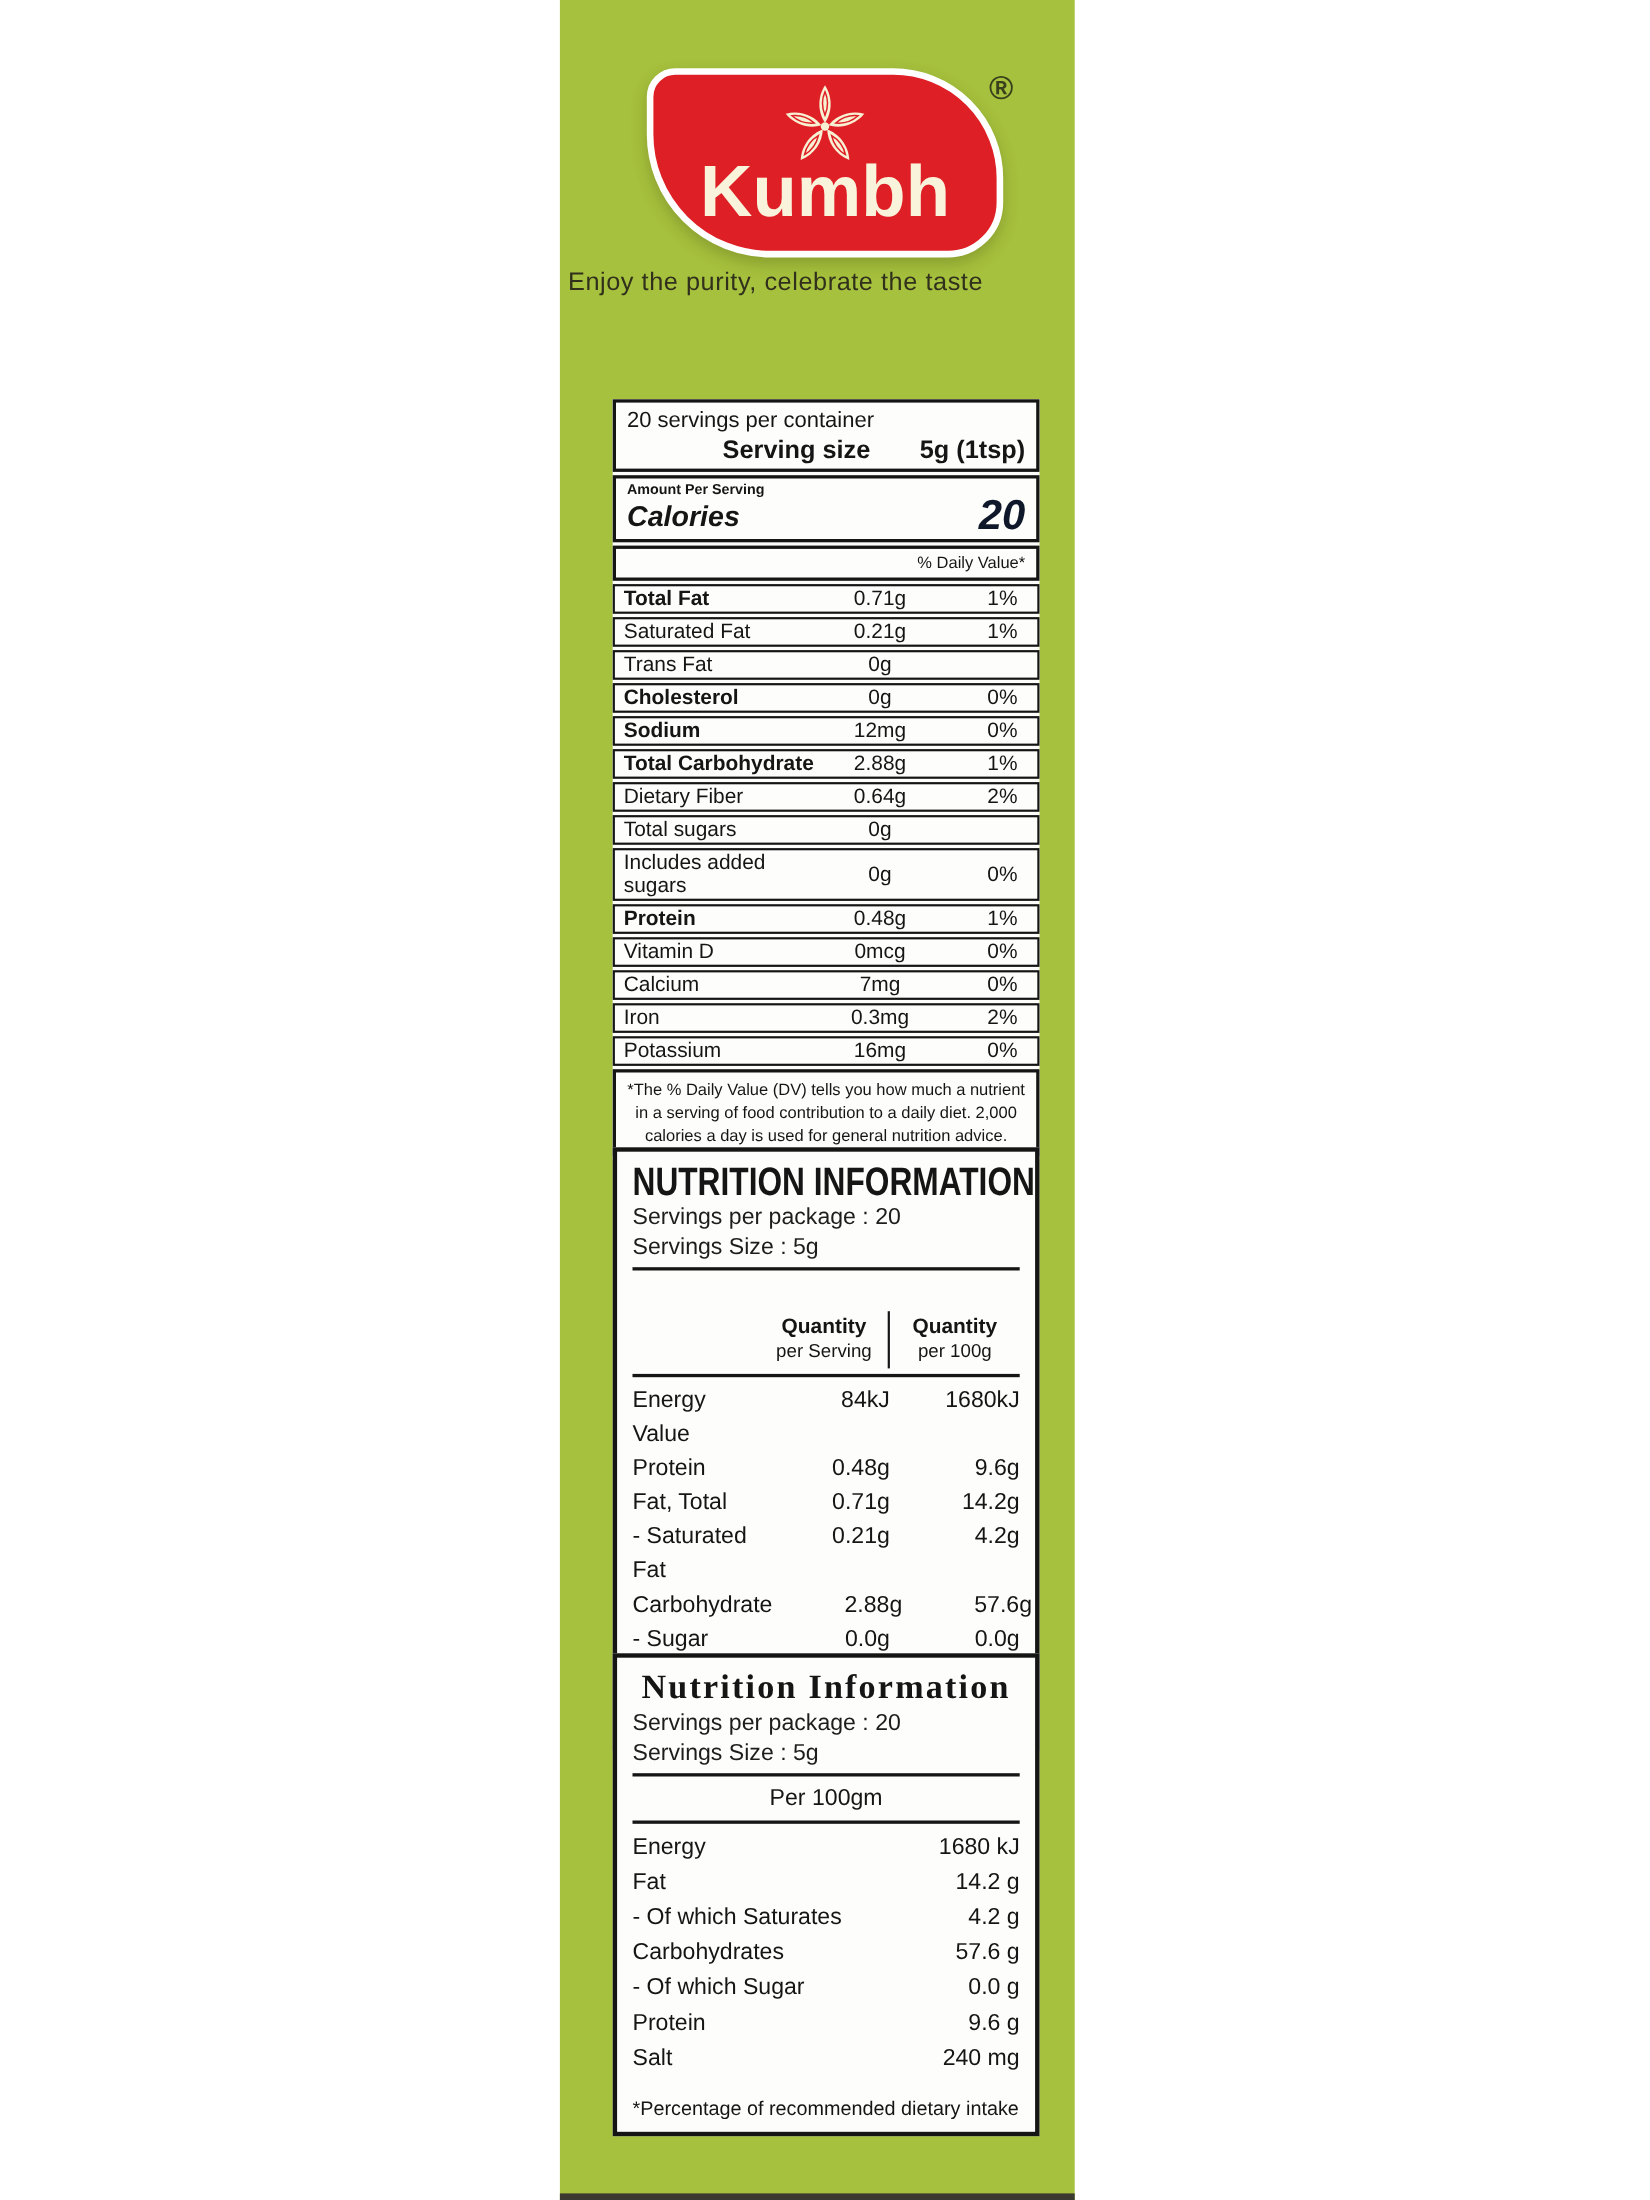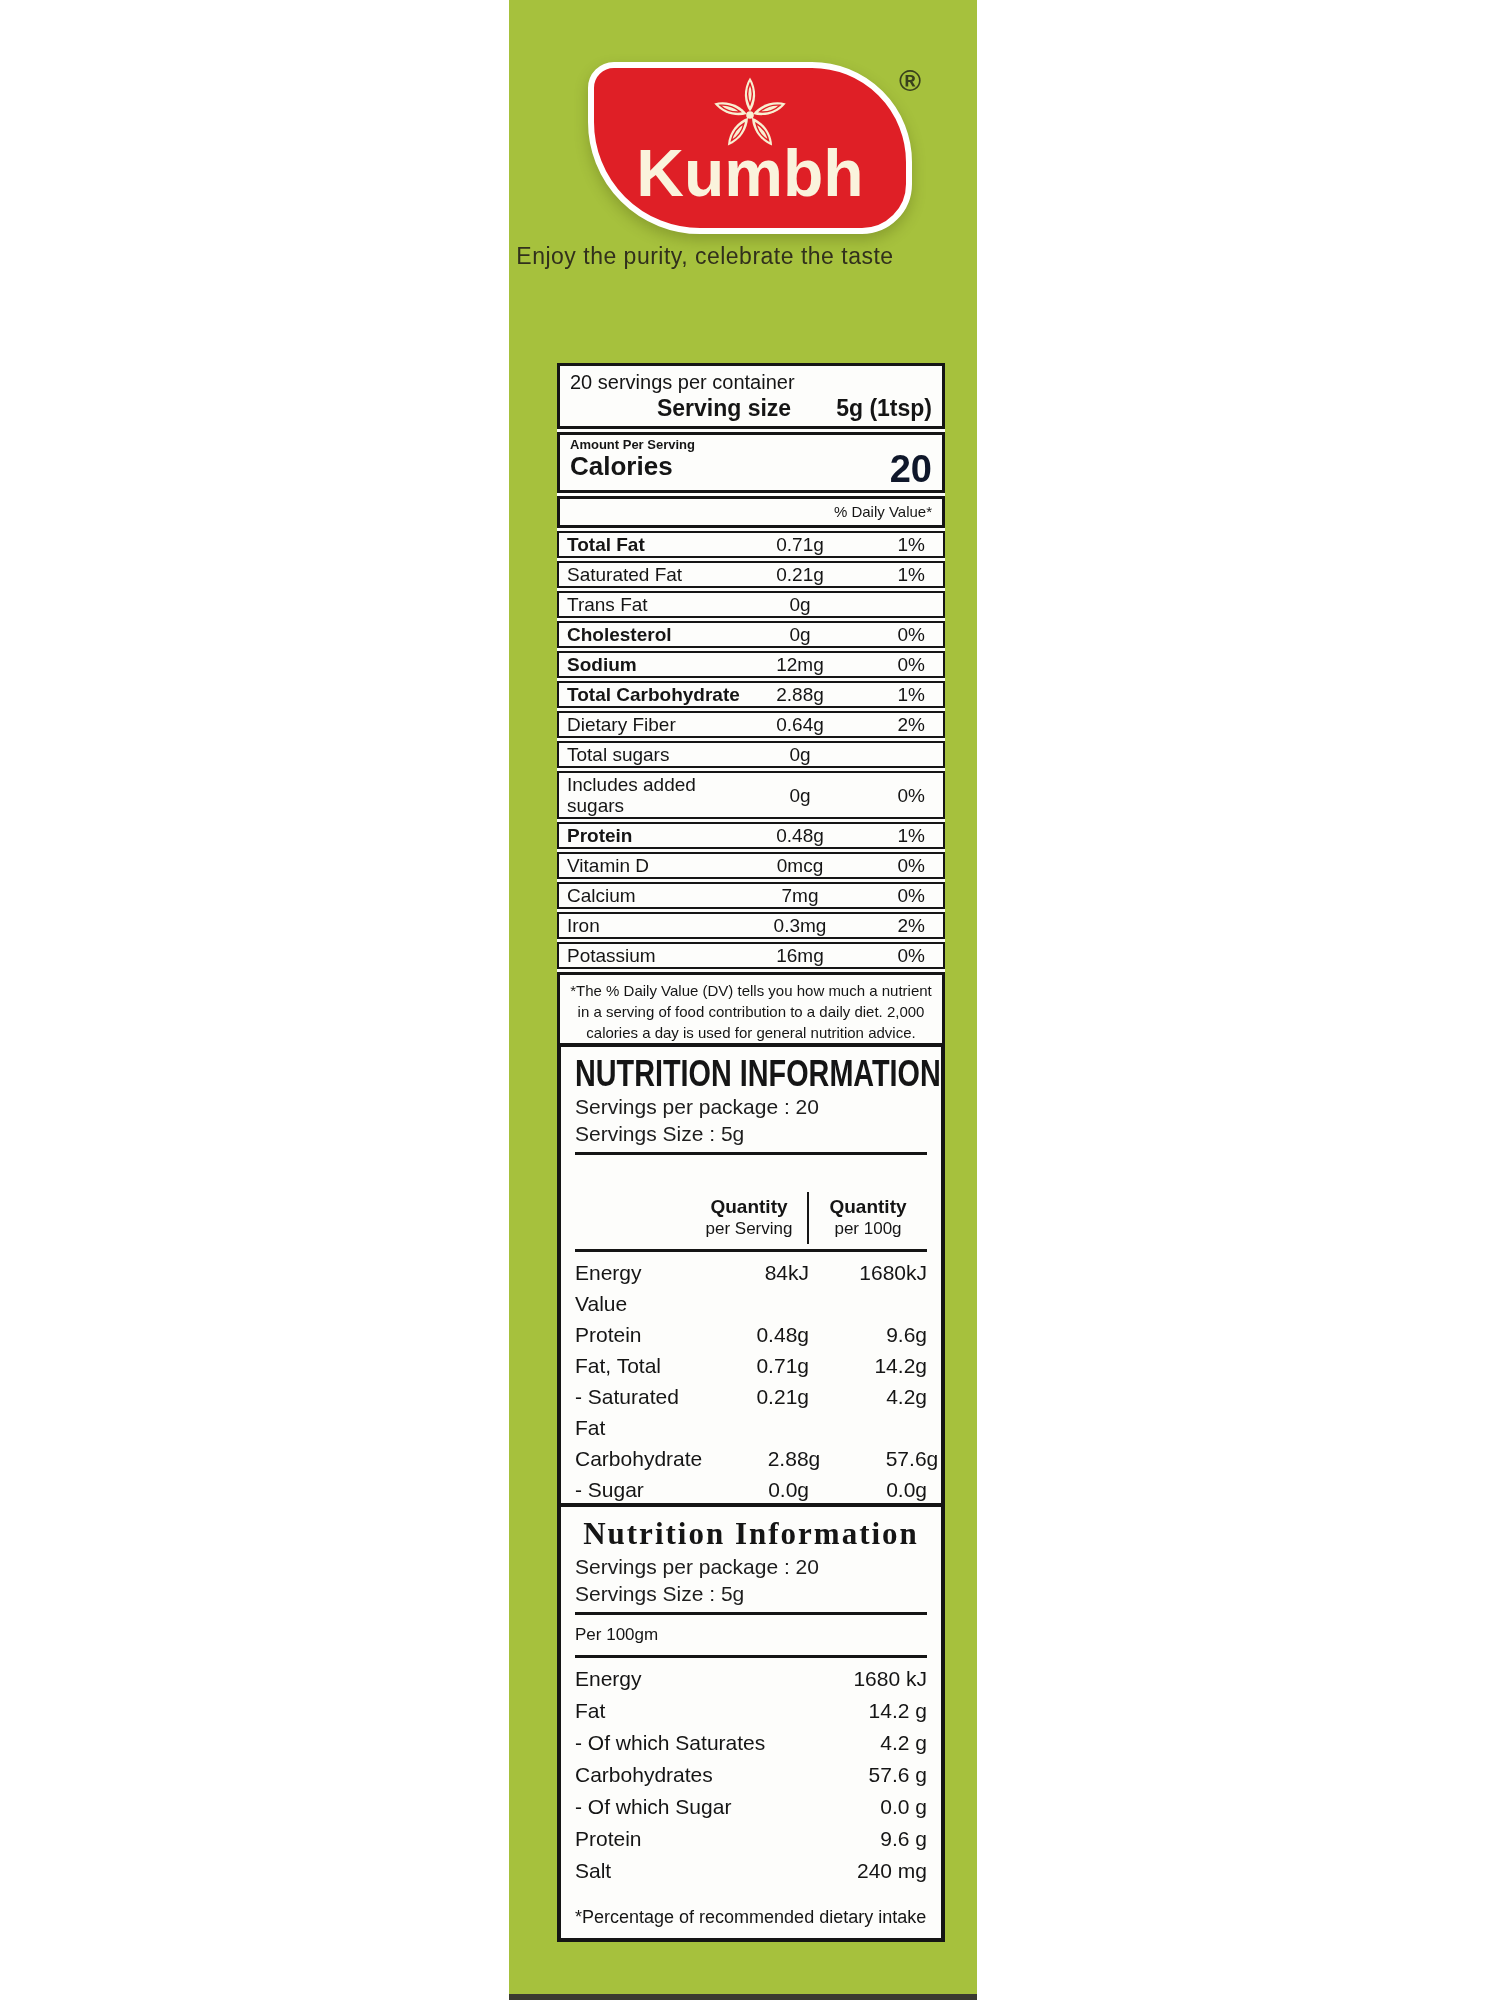--- a/index.html
+++ b/index.html
@@ -27,21 +27,21 @@
   
   .p1{top:363px;}
   .p1 .box{box-sizing:border-box;border:3px solid #151515;background:#fdfdfb;margin-bottom:3px;}
   .p1 .title-box{height:52px;display:flex;align-items:center;justify-content:center;
                  font-size:40px;font-weight:800;letter-spacing:-1px;}
   .p1 .serving-box{padding:4px 10px;}
   .p1 .sline1{font-size:20px;line-height:24px;}
   .p1 .sline2{display:flex;justify-content:flex-end;font-size:23px;font-weight:700;line-height:28px;gap:45px;}
   .p1 .cal-box{padding:2px 10px 4px;}
   .p1 .aps{font-size:13px;font-weight:700;line-height:15px;}
-  .p1 .calflex{display:flex;justify-content:space-between;align-items:flex-start;}
+  .p1 .calflex{display:flex;justify-content:space-between;align-items:center;font-style:italic;}
   .p1 .cal-label{font-size:26px;font-weight:700;line-height:28px;}
   .p1 .cal-val{font-size:38px;font-weight:800;line-height:34px;color:#0f172a;}
   .p1 .dv-box{padding:3px 10px;text-align:right;font-size:15px;font-weight:500;line-height:20px;}
   .nf-row{display:flex;align-items:center;border:2px solid #151515;box-sizing:border-box;
           background:#fdfdfb;margin-bottom:3px;padding:1px 8px;font-size:19px;line-height:21px;}
   .nf-row .nf-label{flex:1;}
   .nf-row .bl{font-weight:700;}
   .nf-row .nf-val{width:110px;text-align:center;}
   .nf-row .nf-pct{width:70px;text-align:right;padding-right:10px;}
   .p1 .footnote{padding:5px 10px;font-size:15px;line-height:21px;text-align:center;}
@@ -58,21 +58,21 @@
   .ni-head .h1{font-size:19px;font-weight:700;line-height:23px;}
   .ni-head .h2{font-size:17px;font-weight:400;line-height:21px;}
   .ni-row{display:grid;grid-template-columns:1fr 118px 118px;font-size:21px;line-height:31px;}
   .ni-row .v{text-align:right;}
   .ni-foot{text-align:left;font-size:18px;font-weight:500;line-height:26px;margin-top:18px;}
 
   
   .p3{top:1503px;border:4px solid #151515;padding:8px 14px;}
   .p3 .title{font-family:"Liberation Serif","DejaVu Serif",serif;font-size:31px;font-weight:700;
              text-align:center;letter-spacing:2px;line-height:38px;}
-  .p3 .hdr{text-align:left;font-size:17px;line-height:30px;}
+  .p3 .hdr{text-align:center;font-size:21px;line-height:30px;}
   .p3 .pr-row{display:flex;justify-content:space-between;font-size:21px;line-height:32px;}
   .p3 .ni-foot{line-height:25px;}
 </style>
 </head>
 <body>
 
 <div class="canvas">
 
   <div class="strip">
     <div class="bottom-band"></div>

